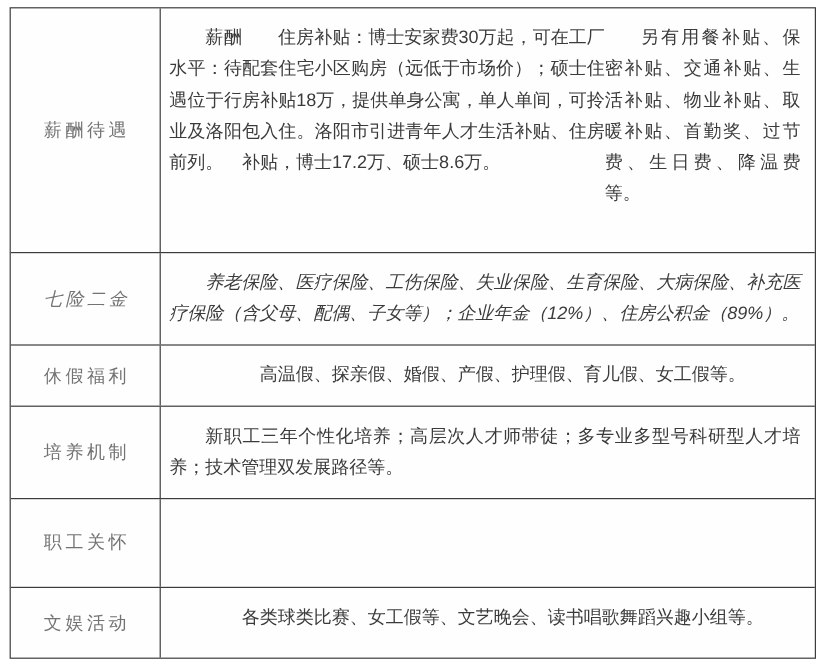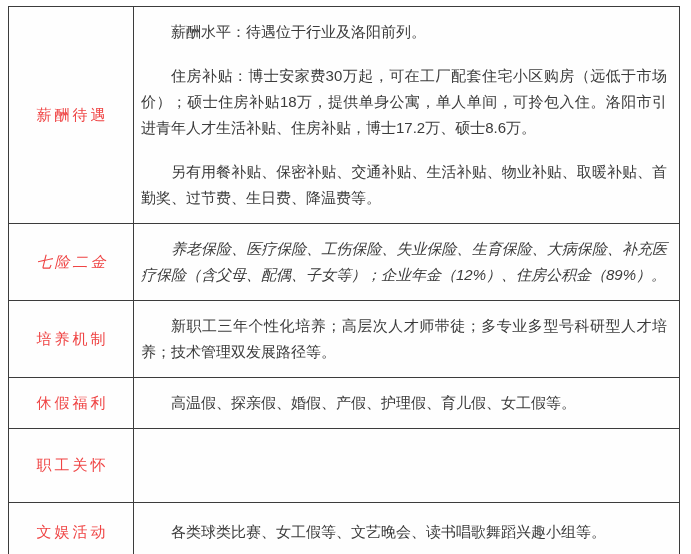--- a/index.html
+++ b/index.html
@@ -20,26 +20,26 @@
   .trow.r2{min-height:74px;font-style:italic;}
   .trow.r3{min-height:75px;}
   .trow.r4{min-height:50px;}
   .trow.r5{min-height:74px;}
   .trow.r6{min-height:58px;}
   .label-cell{
     flex:0 0 125px;width:125px;box-sizing:border-box;
     border-right:1.5px solid #3c3c3c;
     display:flex;align-items:center;justify-content:center;
     letter-spacing:3px;text-indent:3px;
-    color:#ef4444;
+    color:#737373;
   }
   .content-cell{
     flex:1;box-sizing:border-box;
     padding:3px 12px 3px 7px;
-    display:flex;flex-direction:column;justify-content:center;
+    display:flex;flex-direction:row;justify-content:center;
   }
   .content-cell p{
     margin:9px 0;
     text-indent:2em;
     line-height:26px;
     color:#3b3b3b;
     text-align:justify;
     text-justify:inter-ideograph;
   }
 </style>
@@ -57,31 +57,31 @@
     </div>
   </div>
 
   <div class="trow r2">
     <div class="label-cell">七险二金</div>
     <div class="content-cell">
       <p>养老保险、医疗保险、工伤保险、失业保险、生育保险、大病保险、补充医疗保险（含父母、配偶、子女等）；企业年金（12%）、住房公积金（89%）。</p>
     </div>
   </div>
 
+  <div class="trow r4">
+    <div class="label-cell">休假福利</div>
+    <div class="content-cell">
+      <p>高温假、探亲假、婚假、产假、护理假、育儿假、女工假等。</p>
+    </div>
+  </div>
+
   <div class="trow r3">
     <div class="label-cell">培养机制</div>
     <div class="content-cell">
       <p>新职工三年个性化培养；高层次人才师带徒；多专业多型号科研型人才培养；技术管理双发展路径等。</p>
-    </div>
-  </div>
-
-  <div class="trow r4">
-    <div class="label-cell">休假福利</div>
-    <div class="content-cell">
-      <p>高温假、探亲假、婚假、产假、护理假、育儿假、女工假等。</p>
     </div>
   </div>
 
   <div class="trow r5">
     <div class="label-cell">职工关怀</div>
   </div>
 
   <div class="trow r6">
     <div class="label-cell">文娱活动</div>
     <div class="content-cell">

